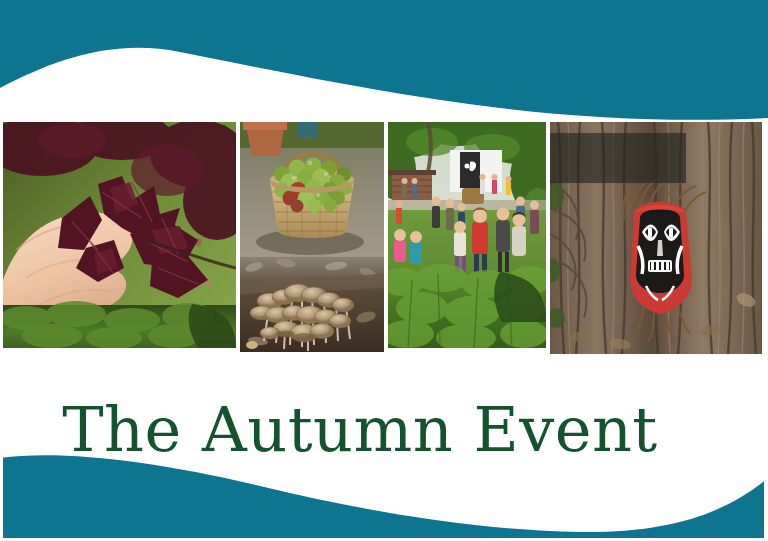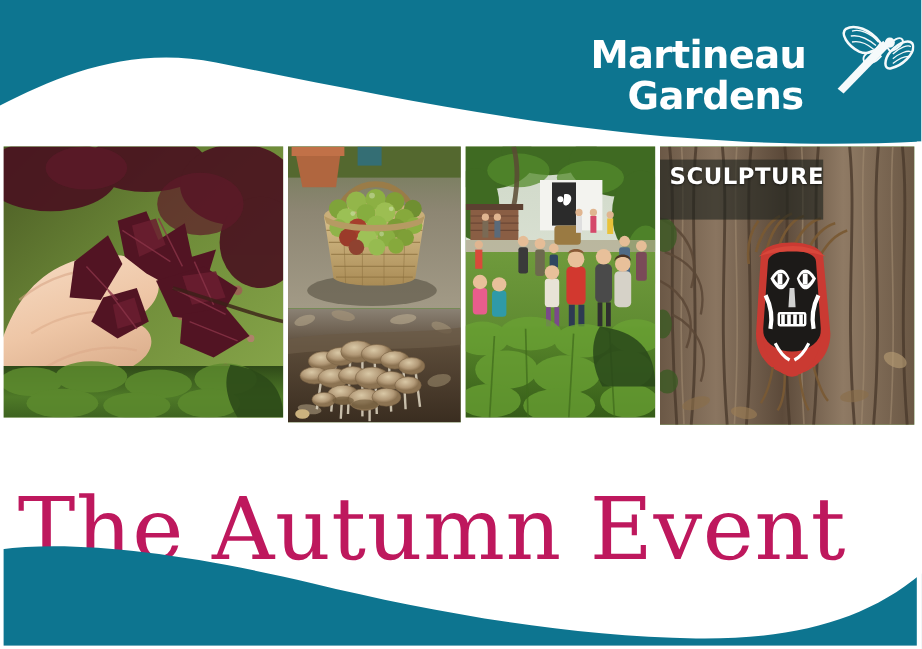--- a/index.html
+++ b/index.html
@@ -114,23 +114,23 @@
   .sculpture-caption .cap-l2 { padding-left: 8px; display: block; }
 
   
   .title {
     position: absolute;
     left: 0;
     top: 357px;
     width: 720px;
     text-align: center;
     font-family: "DejaVu Serif", "Liberation Serif", serif;
-    font-size: 72px;
+    font-size: 62px;
     font-weight: 400;
-    color: #be185d;
+    color: #14532d;
     letter-spacing: 0.5px;
     line-height: 1;
     white-space: nowrap;
   }
 
   
   .bottom-wave {
     position: absolute;
     left: 0;
     top: 430px;
@@ -148,46 +148,20 @@
 </head>
 <body>
 
 <div id="poster">
 
   <div class="top-banner">
     <svg width="768" height="125" viewBox="0 0 768 125" xmlns="http://www.w3.org/2000/svg">
       <path d="M0,0 H768 V118 C690,122 600,120 500,108 C390,95 280,72 180,52 C110,38 50,62 0,88 Z" fill="#0d7590"></path>
     </svg>
 
-    <div class="brand">
-      <span class="brand-line brand-line-1">Martineau</span>
-      <span class="brand-line brand-line-2">Gardens</span>
-
-      <svg class="dragonfly" viewBox="0 0 70 62" xmlns="http://www.w3.org/2000/svg">
-        <g fill="#ffffff" opacity="0.96">
-
-          <path d="M6,56 L44,16 L49,21 L11,60 Z"></path>
-
-          <circle cx="49.5" cy="17.5" r="4.2"></circle>
-
-          <path d="M42,18 C33,6 20,2 13,6 C8,10 14,20 24,25 C31,28 38,25 42,18 Z" fill="none" stroke="#ffffff" stroke-width="2.1"></path>
-          <path d="M40,17 C33,9 24,6 18,8" fill="none" stroke="#ffffff" stroke-width="1.1"></path>
-          <path d="M38,20 C31,14 23,11 17,12" fill="none" stroke="#ffffff" stroke-width="1.1"></path>
-          <path d="M36,23 C30,18 23,16 18,17" fill="none" stroke="#ffffff" stroke-width="1.1"></path>
-
-          <path d="M50,25 C58,16 68,14 69,20 C70,27 60,37 50,39 C44,40 45,31 50,25 Z" fill="none" stroke="#ffffff" stroke-width="2.1"></path>
-          <path d="M52,27 C58,21 65,19 67,21" fill="none" stroke="#ffffff" stroke-width="1.1"></path>
-          <path d="M52,31 C58,26 64,24 67,25" fill="none" stroke="#ffffff" stroke-width="1.1"></path>
-          <path d="M52,35 C57,31 62,29 65,29" fill="none" stroke="#ffffff" stroke-width="1.1"></path>
-
-          <path d="M38,24 C31,24 26,29 28,33 C30,37 38,34 42,29 Z" fill="none" stroke="#ffffff" stroke-width="1.6"></path>
-          <path d="M47,21 C52,15 58,12 60,15 C62,18 56,23 50,25 Z" fill="none" stroke="#ffffff" stroke-width="1.6"></path>
-        </g>
-      </svg>
-    </div>
   </div>
 
   <div class="photo-strip">
 
     <div class="photo photo-leaf">
       <svg class="ph-inner" viewBox="0 0 234 226" preserveAspectRatio="none" xmlns="http://www.w3.org/2000/svg">
         <defs>
           <linearGradient id="lfBg" x1="0" y1="0" x2="1" y2="1">
             <stop offset="0%" stop-color="#4a5a24"></stop>
             <stop offset="45%" stop-color="#6d8a38"></stop>
@@ -669,21 +643,20 @@
 
         <g opacity="0.65">
           <ellipse cx="30" cy="214" rx="12" ry="5" fill="#8a6e4a" transform="rotate(-16 30 214)"></ellipse>
           <ellipse cx="70" cy="222" rx="11" ry="5" fill="#9a7c54" transform="rotate(10 70 222)"></ellipse>
           <ellipse cx="162" cy="208" rx="12" ry="5" fill="#8a6e4a" transform="rotate(-8 162 208)"></ellipse>
           <ellipse cx="196" cy="178" rx="10" ry="6" fill="#b49a72" transform="rotate(24 196 178)"></ellipse>
         </g>
       </svg>
 
       <div class="sculpture-caption">
-        <span>SCULPTURE</span>
       </div>
     </div>
   </div>
 
   <h1 class="title">The Autumn Event</h1>
 
   <div class="bottom-wave">
     <svg width="768" height="111" viewBox="0 0 768 111" xmlns="http://www.w3.org/2000/svg">
       <path d="M0,28 C60,20 150,30 260,56 C360,80 470,100 580,102 C660,103 720,88 768,48
                L768,111 L0,111 Z" fill="#0d7590"></path>

